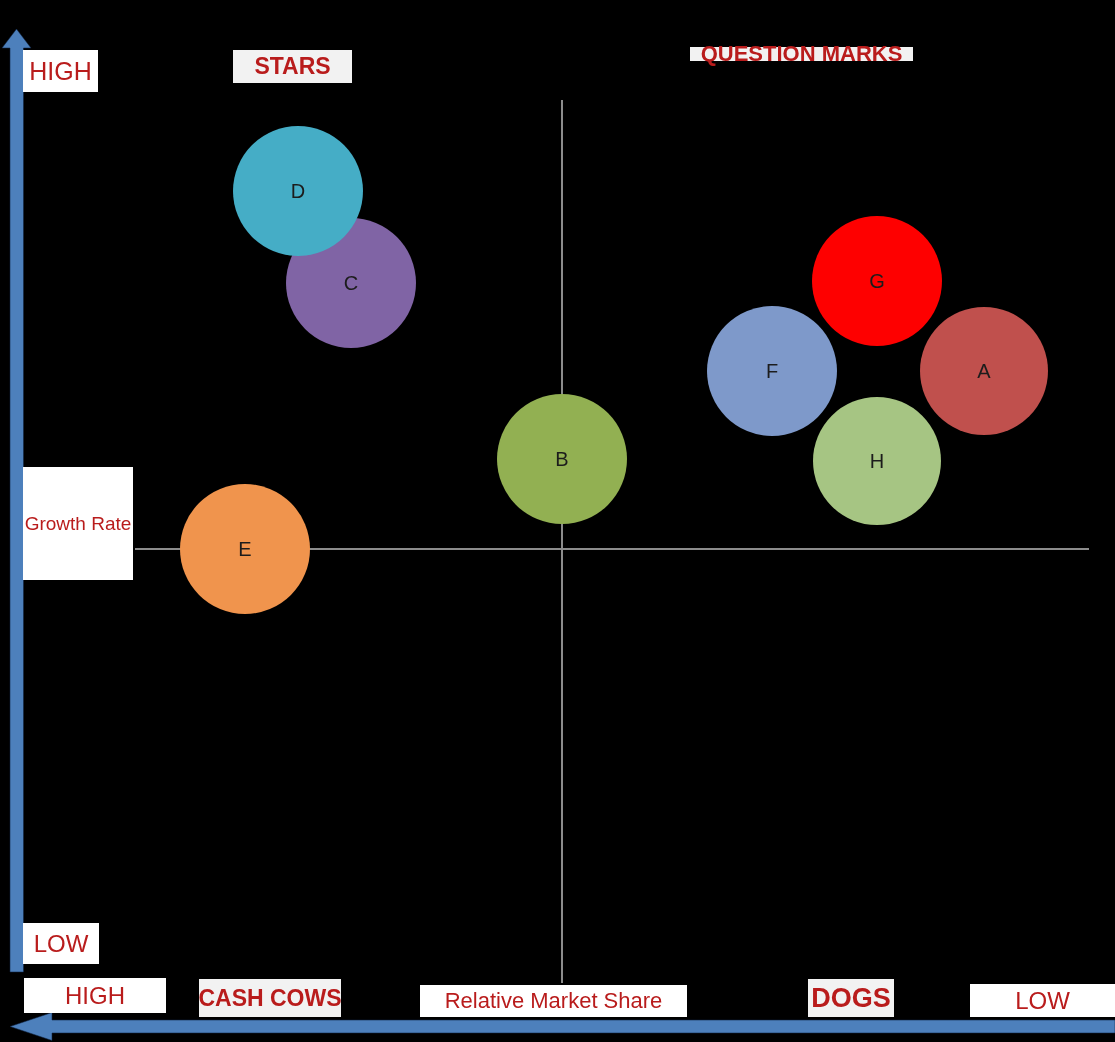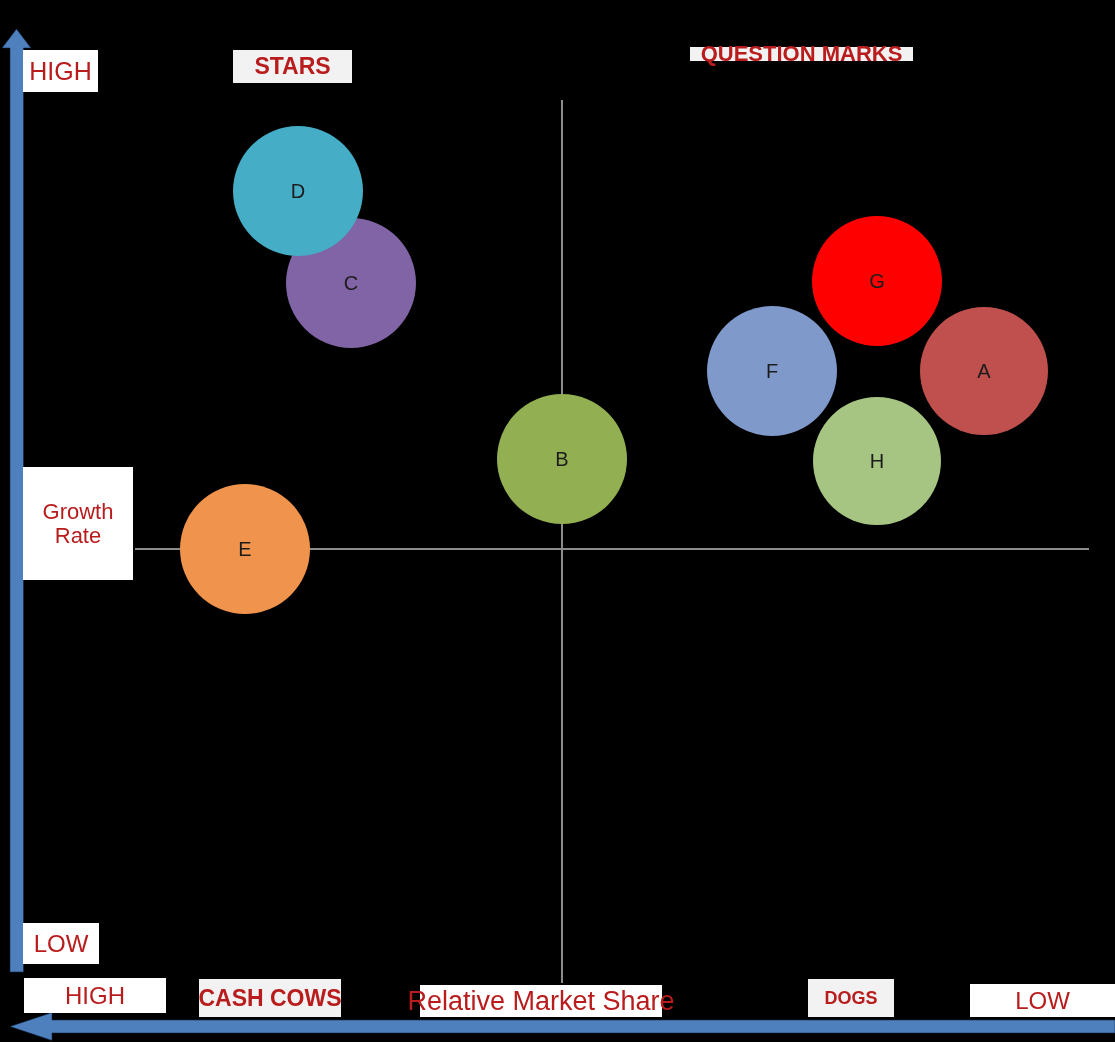--- a/index.html
+++ b/index.html
@@ -37,27 +37,27 @@
     position: absolute; z-index: 3;
     background: var(--label-box-white, #fff); color: #b91c1c;
     display: flex; align-items: center; justify-content: center;
     text-align: center; white-space: nowrap;
   }
   .box.gray { background: var(--label-box-gray, #F2F2F2); font-weight: bold; }
 
   #box-y-high      { left: 23px;  top: 50px;  width: 75px;  height: 42px;  font-size: 25px; }
   #box-stars       { left: 233px; top: 50px;  width: 119px; height: 33px;  font-size: 23px; }
   #box-qmarks      { left: 690px; top: 47px;  width: 223px; height: 14px;  font-size: 22px; }
-  #box-growth      { left: 23px;  top: 467px; width: 110px; height: 113px; font-size: 22px;
+  #box-growth      { left: 23px;  top: 467px; width: 110px; height: 113px; font-size: 19px;
                      line-height: 24px; white-space: normal; }
   #box-y-low       { left: 23px;  top: 923px; width: 76px;  height: 41px;  font-size: 24px; }
   #box-x-high      { left: 24px;  top: 978px; width: 142px; height: 35px;  font-size: 24px; }
   #box-cash-cows   { left: 199px; top: 979px; width: 142px; height: 38px;  font-size: 23px; }
-  #box-rms         { left: 420px; top: 985px; width: 242px; height: 32px;  font-size: 27px; }
-  #box-dogs        { left: 808px; top: 979px; width: 86px;  height: 38px;  font-size: 18px; }
+  #box-rms         { left: 420px; top: 985px; width: 267px; height: 32px;  font-size: 22px; }
+  #box-dogs        { left: 808px; top: 979px; width: 86px;  height: 38px;  font-size: 27px; }
   #box-x-low       { left: 970px; top: 984px; width: 145px; height: 33px;  font-size: 24px; }
 </style>
 </head>
 <body>
 
 <div class="canvas">
 
   <svg class="axes-svg" viewBox="0 0 1115 1042" aria-hidden="true">
     <path class="arrow" d="M16.5 29 L31 48 L23.5 48 L23.5 972 L10 972 L10 48 L2 48 Z"></path>
     <path class="arrow" d="M10 1026.5 L52 1012.5 L52 1020 L1115 1020 L1115 1033 L52 1033 L52 1040.5 Z"></path>

